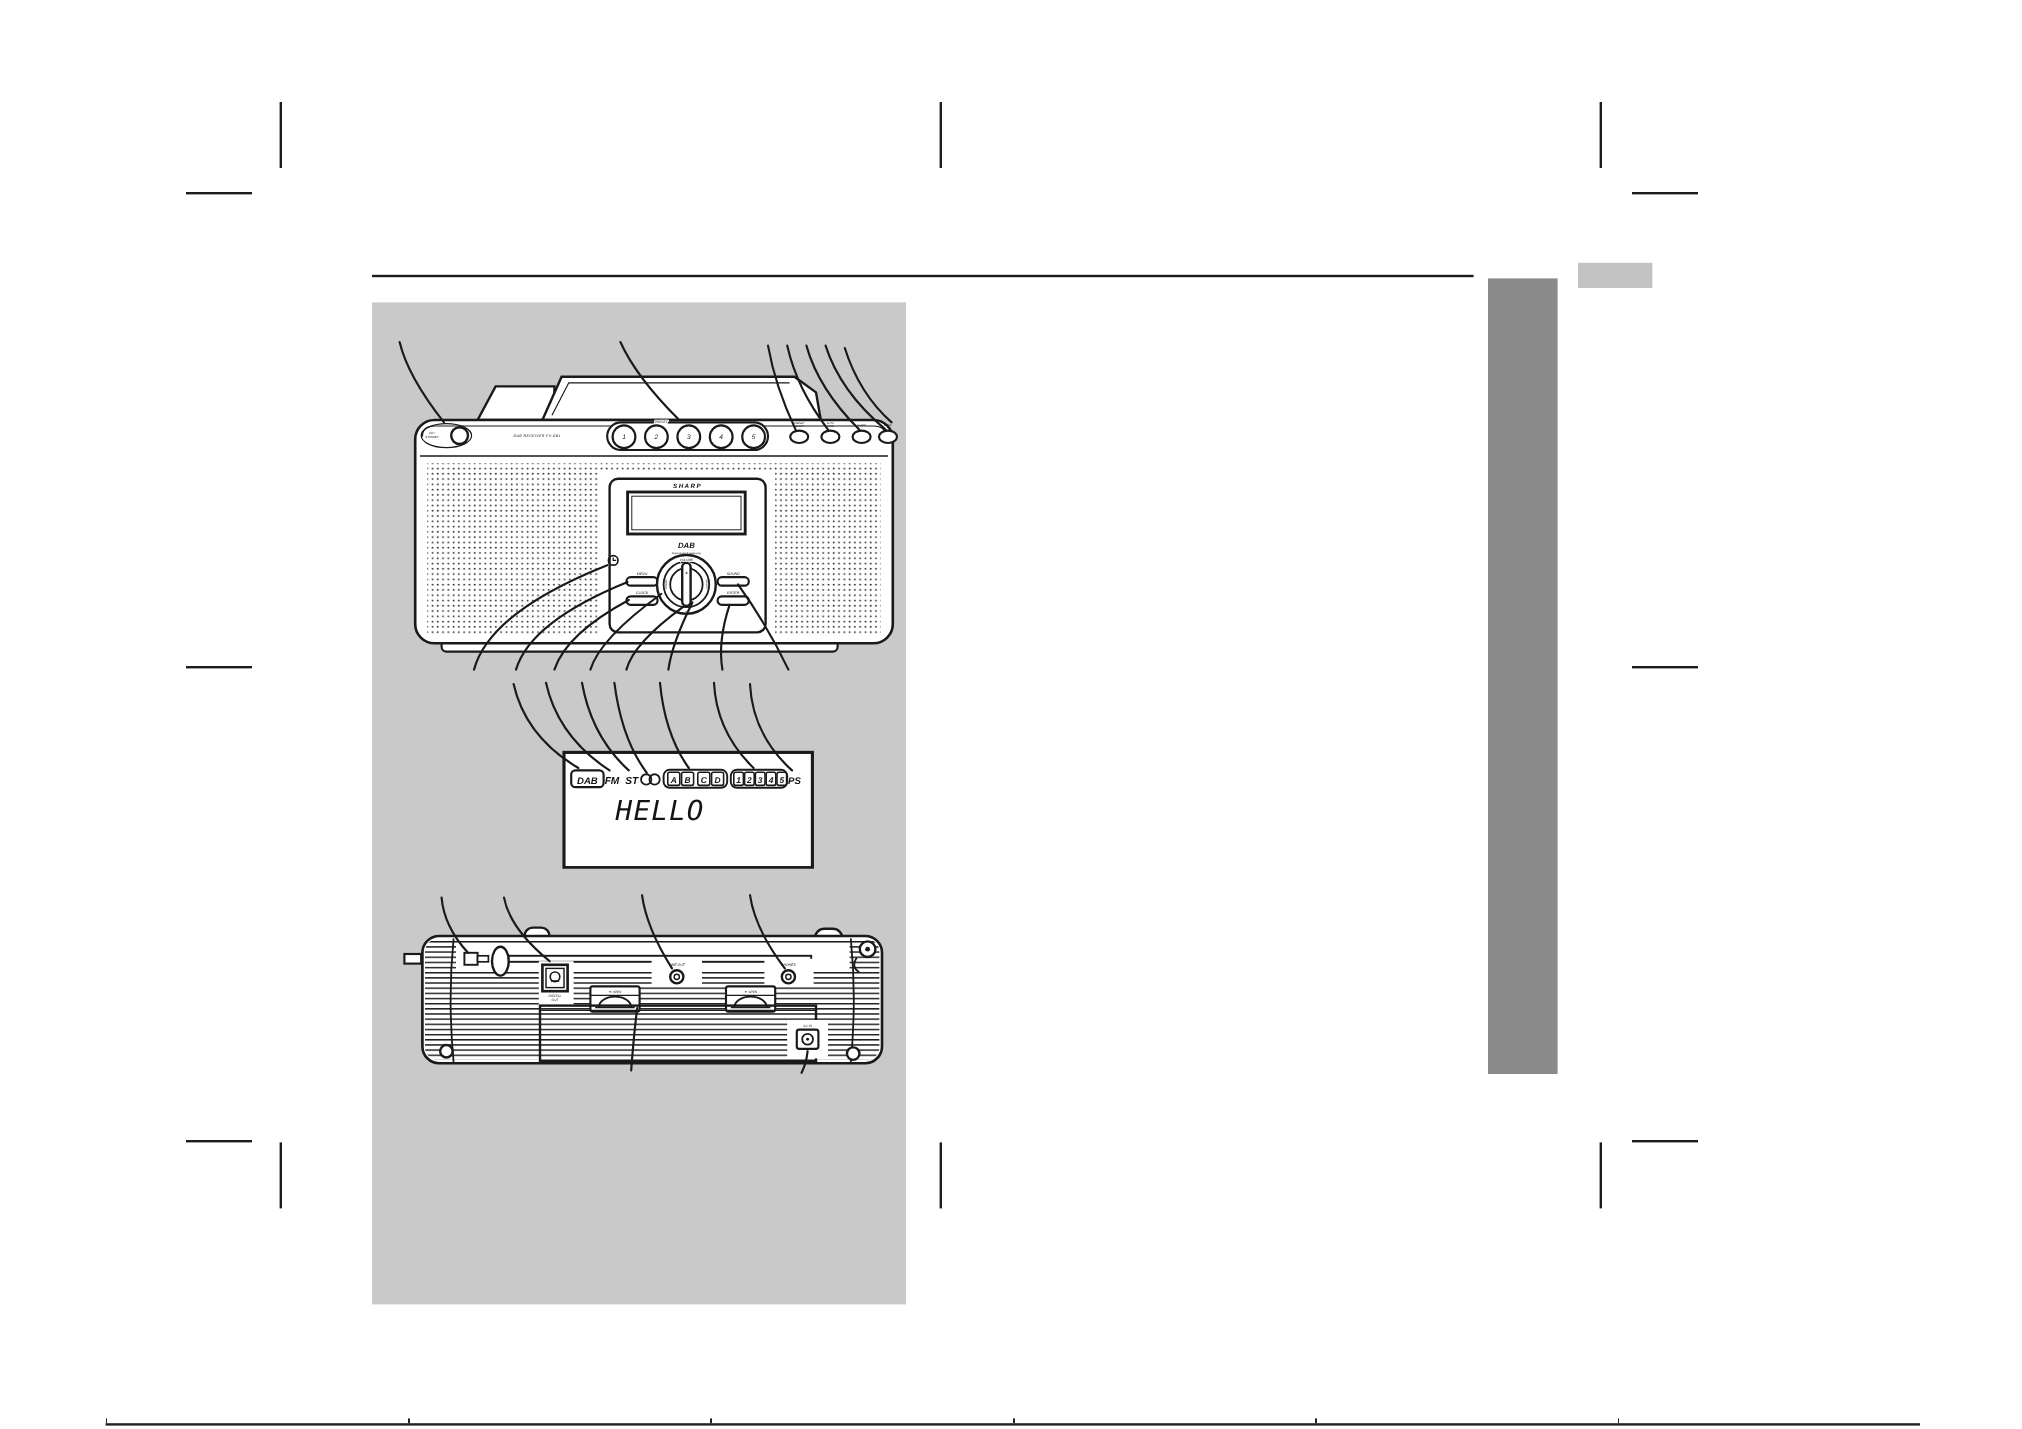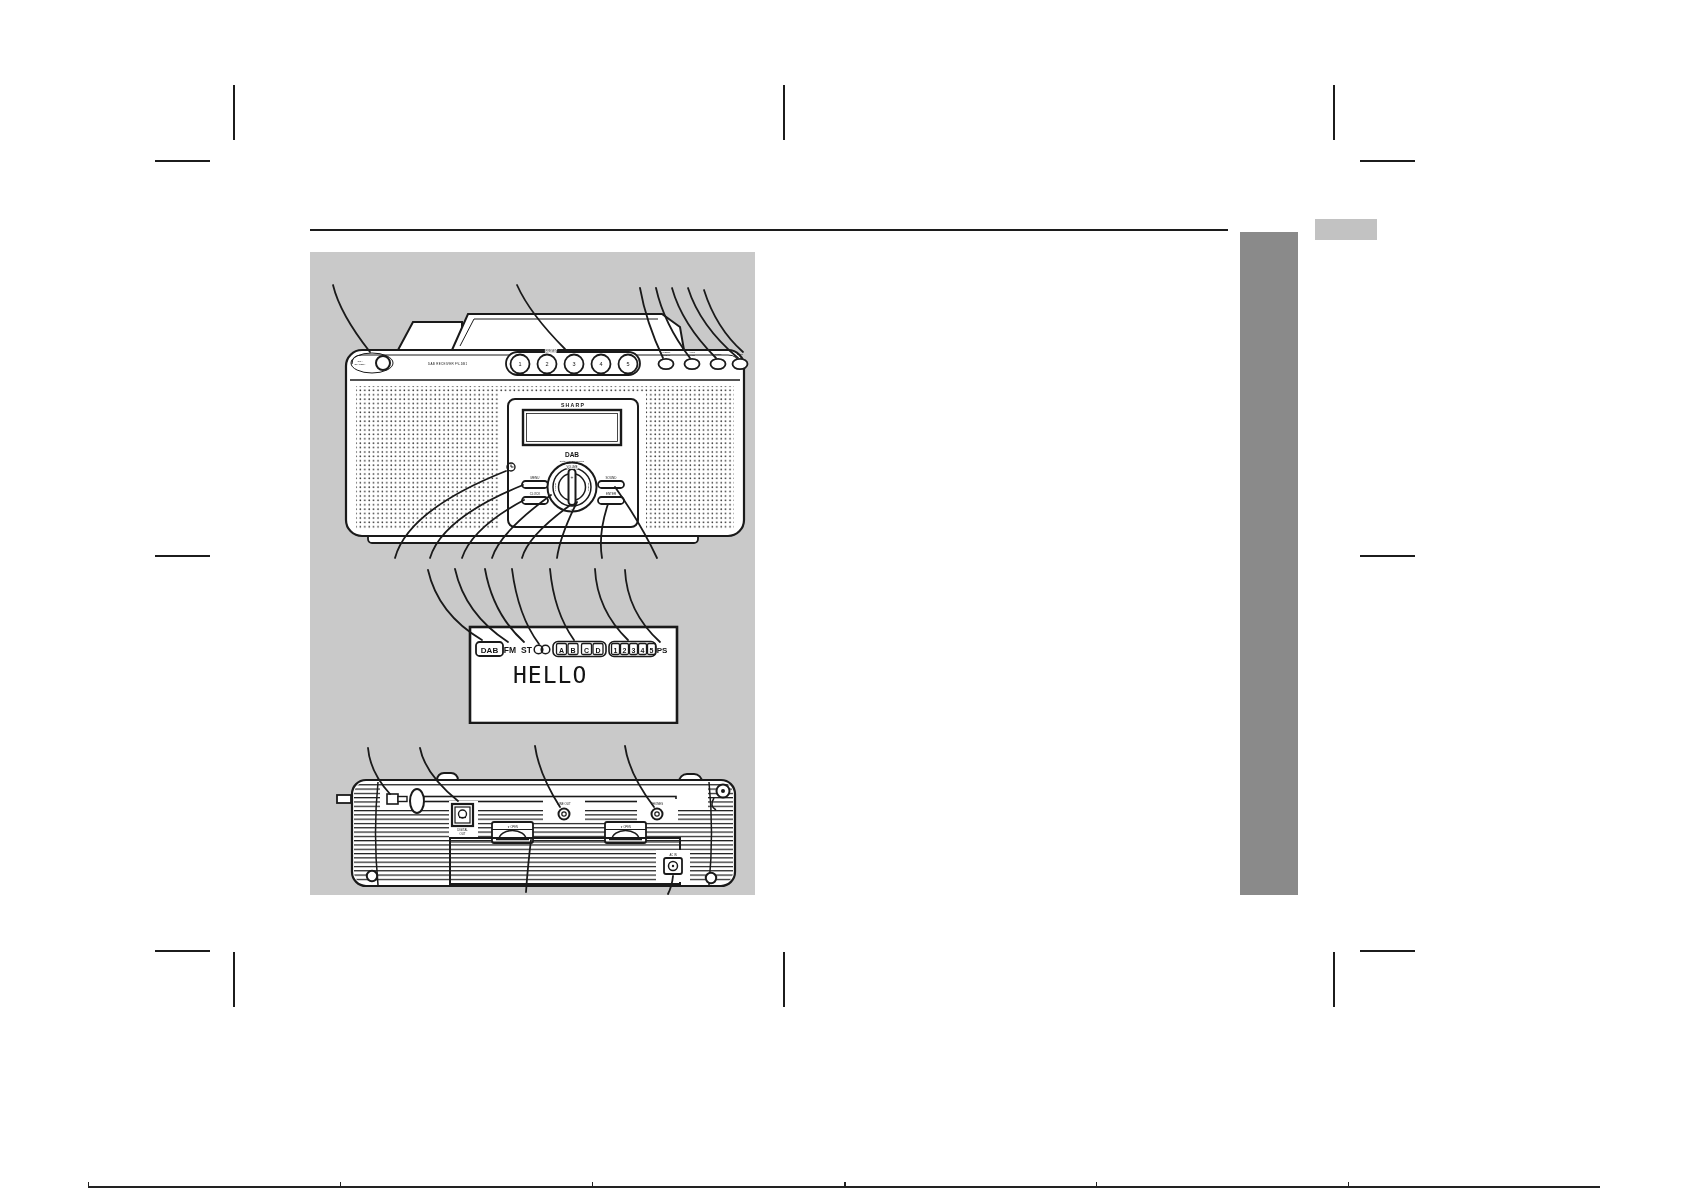--- a/index.html
+++ b/index.html
@@ -2,21 +2,21 @@
 <html><head>
 <meta charset="utf-8">
 <style>
   html,body{margin:0;padding:0;background:#fff;}
   .page{position:relative;width:1685px;height:1191px;background:#fff;overflow:hidden;
         font-family:"Liberation Sans",sans-serif;}
   .mark{position:absolute;background:#1c1c1c;}
   .header-rule{position:absolute;left:310px;top:229px;width:918px;height:1.6px;background:#1c1c1c;}
   .side-bar{position:absolute;left:1240px;top:232px;width:58px;height:663px;background:#8a8a8a;}
   .side-tab{position:absolute;left:1315px;top:219px;width:62px;height:21px;background:#c2c2c2;}
-  .panel{position:absolute;left:310px;top:252px;width:445px;height:643px;background:#c9c9c9;}
+  .panel{position:absolute;left:310px;top:252px;width:445px;height:835px;background:#c9c9c9;font-style:italic;}
   .panel svg{position:absolute;left:0;display:block;}
   .svg-front{top:0;}
   .svg-display{top:312px;}
   .svg-rear{top:472px;}
   svg text{font-family:"Liberation Sans",sans-serif;fill:#141414;}
   svg .mono{font-family:"DejaVu Sans Mono",monospace;}
   svg .ln{stroke:#1a1a1a;fill:none;}
   svg .shape{stroke:#1a1a1a;fill:#fff;}
   svg .callout{stroke:#1a1a1a;stroke-width:1.8;fill:none;stroke-linecap:round;}
   .bottom-edge{position:absolute;left:88px;top:1182px;width:1512px;height:6px;

